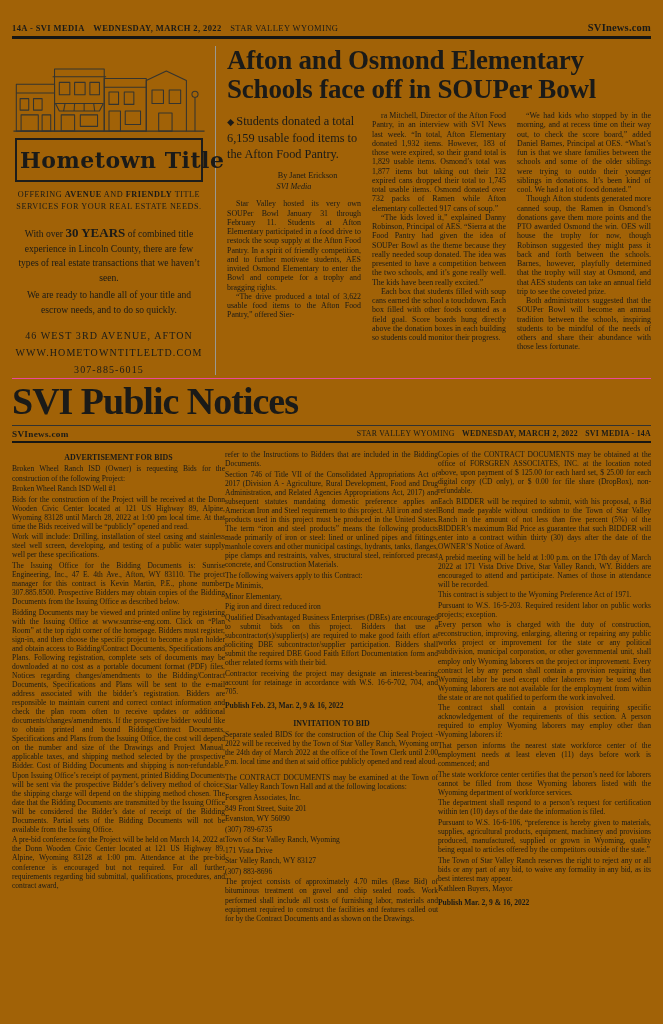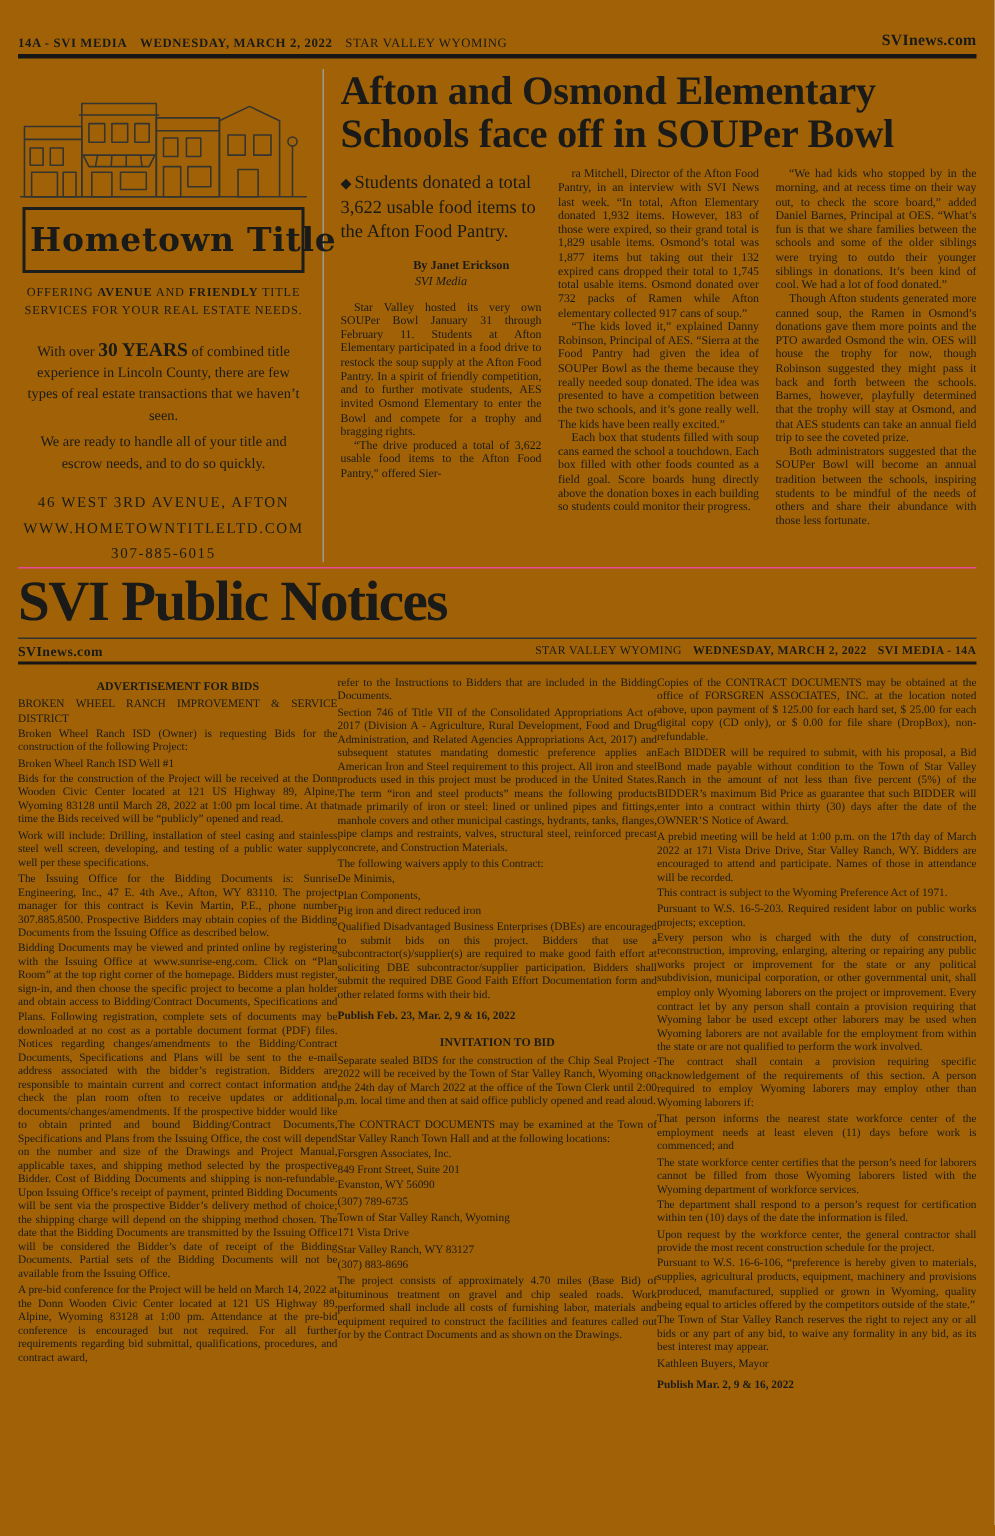--- a/index.html
+++ b/index.html
@@ -51,21 +51,21 @@
   .article { flex: 1; padding-left: 11px; }
   .headline {
     font-size: 27px; font-weight: bold; line-height: 1.06;
     letter-spacing: -.2px; margin-bottom: 8px;
   }
   .article-cols { display: flex; gap: 11px; height: 250px; overflow: hidden; }
   .acol { flex: 1; font-size: 7.9px; line-height: 1.17; text-align: justify; }
   .subhead { font-size: 12.3px; line-height: 1.33; text-align: left; margin: 2px 0 8px 0; }
   .subhead .diamond { font-size: 9.5px; margin-right: 2px; }
   .byline { text-align: center; font-size: 8.2px; line-height: 1.35; margin-bottom: 7px; }
-  .byline .by { font-weight: bold; padding-left: 27px; }
+  .byline .by { font-weight: normal; padding-left: 27px; }
   .byline .org { font-style: italic; display: block; }
   .acol p.para { text-indent: 9px; margin: 0; }
   
   .notices-banner { margin-top: 3px; border-top: 1px solid #ec4899; }
   .notices-title {
     font-size: 38px; font-weight: bold; letter-spacing: -1px;
     line-height: 1.0; padding: 3px 0 5px 0;
   }
   .notices-dateline {
     display: flex; justify-content: space-between; align-items: center;
@@ -151,21 +151,21 @@
         <div>WWW.HOMETOWNTITLELTD.COM</div>
         <div>307-885-6015</div>
       </div>
     </aside>
 
     <article class="article">
       <h1 class="headline">Afton and Osmond Elementary Schools face off in SOUPer Bowl</h1>
       <div class="article-cols">
         <div class="acol">
           <div class="subhead">
-            <span class="diamond">◆</span><span>Students donated a total 3,622 usable food items to the Afton Food Pantry.</span>
+            <span class="diamond">◆</span><span>Students donated a total 6,159 usable food items to the Afton Food Pantry.</span>
           </div>
           <div class="byline">
             <span class="by">By Janet Erickson</span>
             <span class="org">SVI Media</span>
           </div>
           <div>
               <p class="para">Star Valley hosted its very own SOUPer Bowl January 31 through February 11. Students at Afton Elementary participated in a food drive to restock the soup supply at the Afton Food Pantry. In a spirit of friendly competition, and to further motivate students, AES invited Osmond Elementary to enter the Bowl and compete for a trophy and bragging rights.</p>
               <p class="para">“The drive produced a total of 3,622 usable food items to the Afton Food Pantry,” offered Sier-</p>
             </div>
         </div>
@@ -191,37 +191,37 @@
         <span>STAR VALLEY WYOMING</span>
         <span class="b">WEDNESDAY, MARCH 2, 2022</span>
         <span class="b">SVI MEDIA - 14A</span>
       </div>
     </div>
   </section>
 
   <section class="notices-cols">
     <div class="ncol">
         <p class="para head">ADVERTISEMENT FOR BIDS</p>
-        <p class="para">BROKEN WHEEL RANCH IMPROVEMENT &amp; SERVICE DISTRICT</p>
         <p class="para">Broken Wheel Ranch ISD (Owner) is requesting Bids for the construction of the following Project:</p>
         <p class="para">Broken Wheel Ranch ISD Well #1</p>
         <p class="para">Bids for the construction of the Project will be received at the Donn Wooden Civic Center located at 121 US Highway 89, Alpine, Wyoming 83128 until March 28, 2022 at 1:00 pm local time. At that time the Bids received will be “publicly” opened and read.</p>
         <p class="para">Work will include: Drilling, installation of steel casing and stainless steel well screen, developing, and testing of a public water supply well per these specifications.</p>
         <p class="para">The Issuing Office for the Bidding Documents is: Sunrise Engineering, Inc., 47 E. 4th Ave., Afton, WY 83110. The project manager for this contract is Kevin Martin, P.E., phone number 307.885.8500. Prospective Bidders may obtain copies of the Bidding Documents from the Issuing Office as described below.</p>
         <p class="para">Bidding Documents may be viewed and printed online by registering with the Issuing Office at www.sunrise-eng.com. Click on “Plan Room” at the top right corner of the homepage. Bidders must register, sign-in, and then choose the specific project to become a plan holder and obtain access to Bidding/Contract Documents, Specifications and Plans. Following registration, complete sets of documents may be downloaded at no cost as a portable document format (PDF) files. Notices regarding changes/amendments to the Bidding/Contract Documents, Specifications and Plans will be sent to the e-mail address associated with the bidder’s registration. Bidders are responsible to maintain current and correct contact information and check the plan room often to receive updates or additional documents/changes/amendments. If the prospective bidder would like to obtain printed and bound Bidding/Contract Documents, Specifications and Plans from the Issuing Office, the cost will depend on the number and size of the Drawings and Project Manual, applicable taxes, and shipping method selected by the prospective Bidder. Cost of Bidding Documents and shipping is non-refundable. Upon Issuing Office’s receipt of payment, printed Bidding Documents will be sent via the prospective Bidder’s delivery method of choice; the shipping charge will depend on the shipping method chosen. The date that the Bidding Documents are transmitted by the Issuing Office will be considered the Bidder’s date of receipt of the Bidding Documents. Partial sets of the Bidding Documents will not be available from the Issuing Office.</p>
         <p class="para">A pre-bid conference for the Project will be held on March 14, 2022 at the Donn Wooden Civic Center located at 121 US Highway 89, Alpine, Wyoming 83128 at 1:00 pm. Attendance at the pre-bid conference is encouraged but not required. For all further requirements regarding bid submittal, qualifications, procedures, and contract award,</p>
       </div>
     <div class="ncol">
         <p class="para">refer to the Instructions to Bidders that are included in the Bidding Documents.</p>
         <p class="para">Section 746 of Title VII of the Consolidated Appropriations Act of 2017 (Division A - Agriculture, Rural Development, Food and Drug Administration, and Related Agencies Appropriations Act, 2017) and subsequent statutes mandating domestic preference applies an American Iron and Steel requirement to this project. All iron and steel products used in this project must be produced in the United States. The term “iron and steel products” means the following products made primarily of iron or steel: lined or unlined pipes and fittings, manhole covers and other municipal castings, hydrants, tanks, flanges, pipe clamps and restraints, valves, structural steel, reinforced precast concrete, and Construction Materials.</p>
         <p class="para">The following waivers apply to this Contract:</p>
         <p class="para">De Minimis,</p>
-        <p class="para">Plan Components,</p>
+        <p class="para">Minor Elementary,</p>
         <p class="para">Pig iron and direct reduced iron</p>
         <p class="para">Qualified Disadvantaged Business Enterprises (DBEs) are encouraged to submit bids on this project. Bidders that use a subcontractor(s)/supplier(s) are required to make good faith effort at soliciting DBE subcontractor/supplier participation. Bidders shall submit the required DBE Good Faith Effort Documentation form and other related forms with their bid.</p>
+        <p class="para">Contractor receiving the project may designate an interest-bearing account for retainage in accordance with W.S. 16-6-702, 704, and 705.</p>
         <p class="para pub">Publish Feb. 23, Mar. 2, 9 &amp; 16, 2022</p>
         <p class="para head">INVITATION TO BID</p>
         <p class="para">Separate sealed BIDS for the construction of the Chip Seal Project - 2022 will be received by the Town of Star Valley Ranch, Wyoming on the 24th day of March 2022 at the office of the Town Clerk until 2:00 p.m. local time and then at said office publicly opened and read aloud.</p>
         <p class="para gap">The CONTRACT DOCUMENTS may be examined at the Town of Star Valley Ranch Town Hall and at the following locations:</p>
         <p class="para">Forsgren Associates, Inc.</p>
         <p class="para">849 Front Street, Suite 201</p>
         <p class="para">Evanston, WY  56090</p>
         <p class="para">(307) 789-6735</p>
         <p class="para">Town of Star Valley Ranch, Wyoming</p>
         <p class="para">171 Vista Drive</p>
@@ -233,21 +233,20 @@
         <p class="para">Copies of the CONTRACT DOCUMENTS may be obtained at the office of FORSGREN ASSOCIATES, INC. at the location noted above, upon payment of $ 125.00 for each hard set, $ 25.00 for each digital copy (CD only), or $ 0.00 for file share (DropBox), non-refundable.</p>
         <p class="para">Each BIDDER will be required to submit, with his proposal, a Bid Bond made payable without condition to the Town of Star Valley Ranch in the amount of not less than five percent (5%) of the BIDDER’s maximum Bid Price as guarantee that such BIDDER will enter into a contract within thirty (30) days after the date of the OWNER’S Notice of Award.</p>
         <p class="para">A prebid meeting will be held at 1:00 p.m. on the 17th day of March 2022 at 171 Vista Drive Drive, Star Valley Ranch, WY. Bidders are encouraged to attend and participate. Names of those in attendance will be recorded.</p>
         <p class="para">This contract is subject to the Wyoming Preference Act of 1971.</p>
         <p class="para">Pursuant to W.S. 16-5-203. Required resident labor on public works projects; exception.</p>
         <p class="para">Every person who is charged with the duty of construction, reconstruction, improving, enlarging, altering or repairing any public works project or improvement for the state or any political subdivision, municipal corporation, or other governmental unit, shall employ only Wyoming laborers on the project or improvement. Every contract let by any person shall contain a provision requiring that Wyoming labor be used except other laborers may be used when Wyoming laborers are not available for the employment from within the state or are not qualified to perform the work involved.</p>
         <p class="para">The contract shall contain a provision requiring specific acknowledgement of the requirements of this section. A person required to employ Wyoming laborers may employ other than Wyoming laborers if:</p>
         <p class="para">That person informs the nearest state workforce center of the employment needs at least eleven (11) days before work is commenced; and</p>
         <p class="para">The state workforce center certifies that the person’s need for laborers cannot be filled from those Wyoming laborers listed with the Wyoming department of workforce services.</p>
         <p class="para">The department shall respond to a person’s request for certification within ten (10) days of the date the information is filed.</p>
-        <p class="para">Upon request by the workforce center, the general contractor shall provide the most recent construction schedule for the project.</p>
         <p class="para">Pursuant to W.S. 16-6-106, “preference is hereby given to materials, supplies, agricultural products, equipment, machinery and provisions produced, manufactured, supplied or grown in Wyoming, quality being equal to articles offered by the competitors outside of the state.”</p>
         <p class="para">The Town of Star Valley Ranch reserves the right to reject any or all bids or any part of any bid, to waive any formality in any bid, as its best interest may appear.</p>
         <p class="para">Kathleen Buyers, Mayor</p>
         <p class="para pub">Publish Mar. 2, 9 &amp; 16, 2022</p>
       </div>
   </section>
 
 </div>
 
 </body></html>

